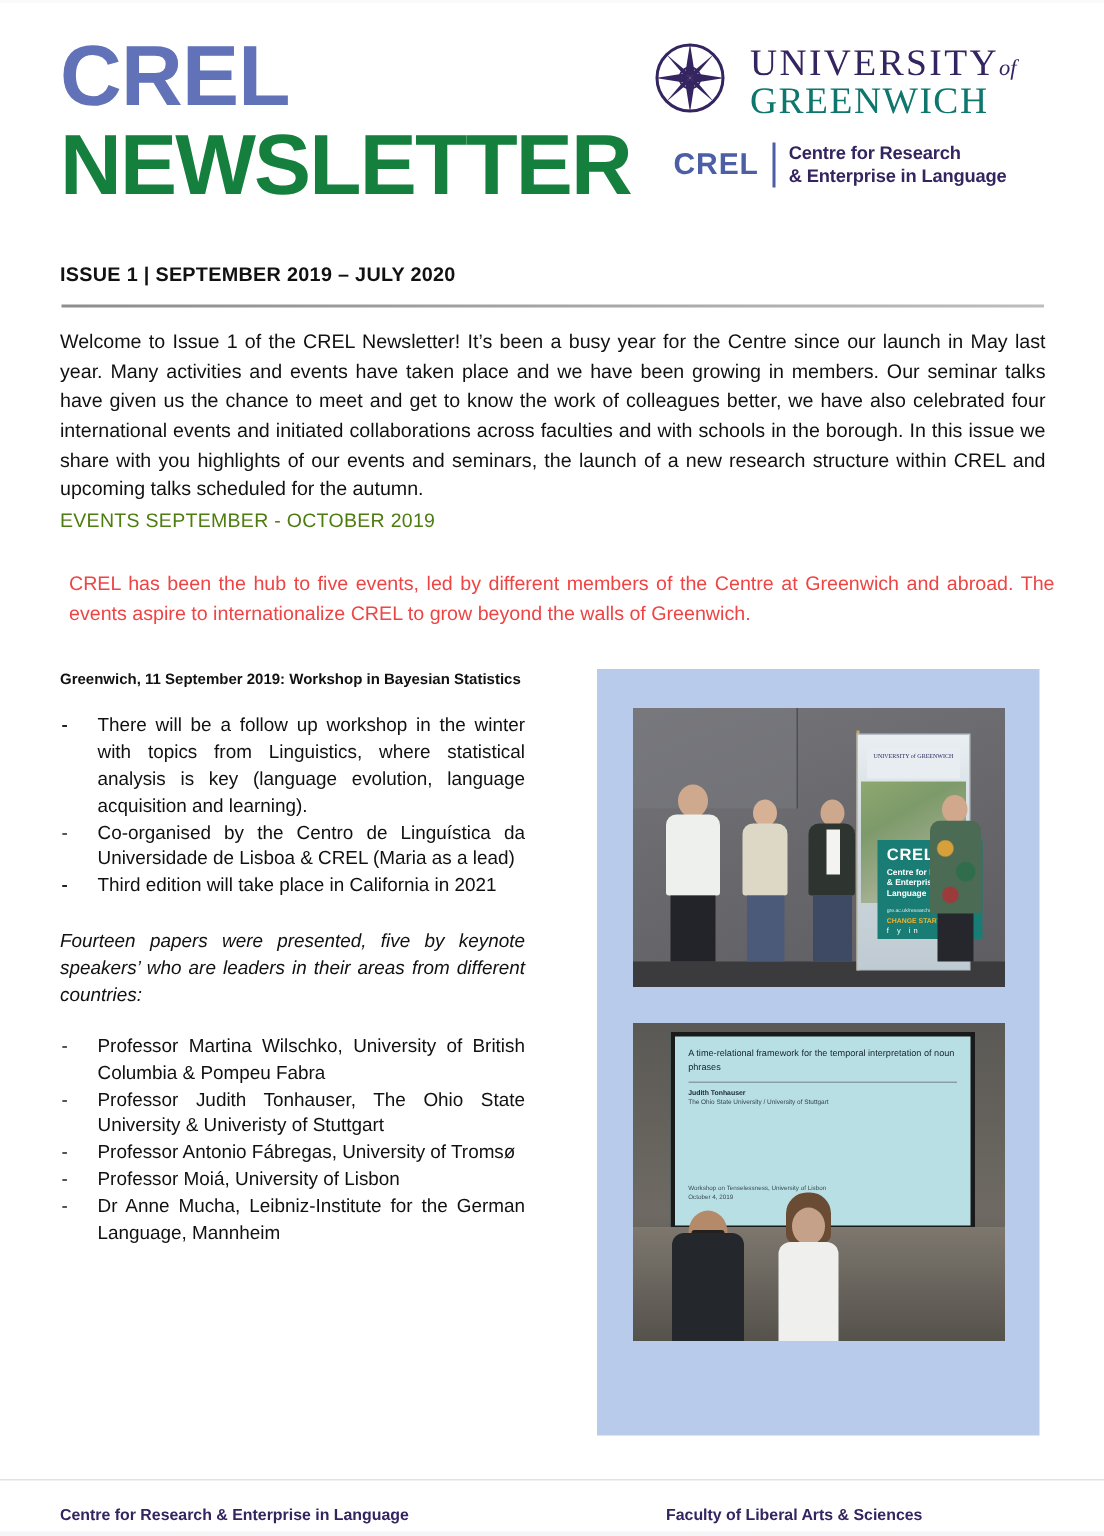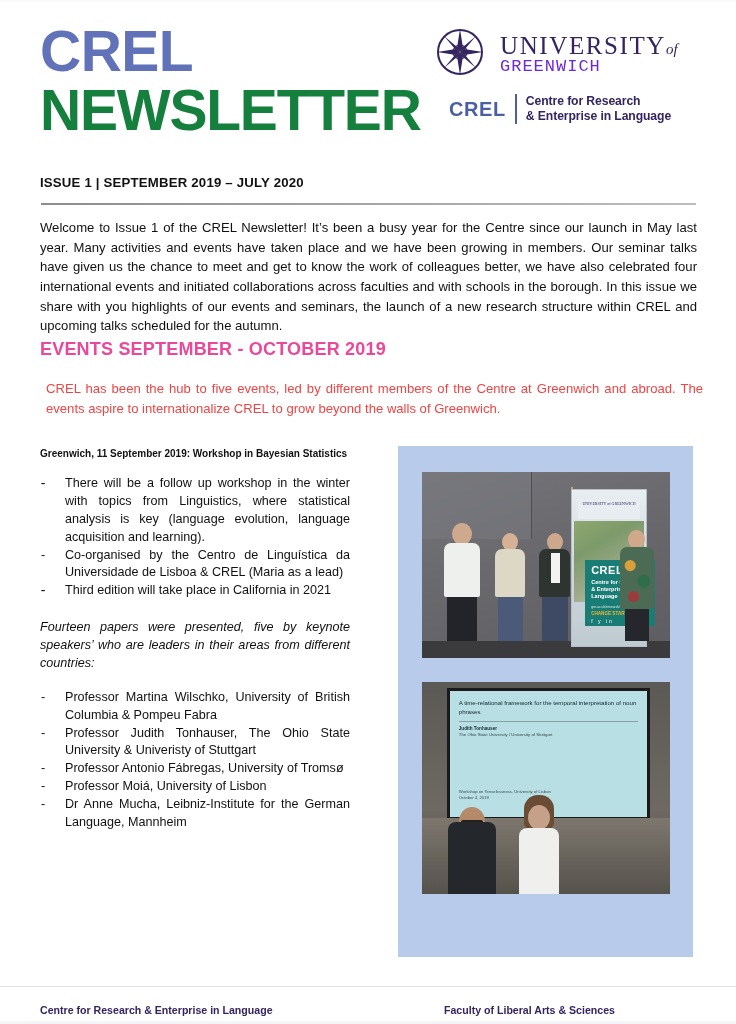--- a/index.html
+++ b/index.html
@@ -39,22 +39,22 @@
   }
   .uog-top{display:flex;align-items:center;gap:16px;}
   .uog-compass{flex:0 0 auto;}
   .uog-words{line-height:1.0;}
   .uog-univ{
     font-family:"Liberation Serif", serif;
     font-size:25px;letter-spacing:1.6px;color:#342460;font-weight:normal;
   }
   .uog-univ .of{font-size:15px;font-style:italic;letter-spacing:0;}
   .uog-green{
-    font-family:Liberation Mono, monospace;
-    font-size:17px;letter-spacing:1.0px;color:#6d28d9;
+    font-family:Liberation Serif, serif;
+    font-size:25px;letter-spacing:1.0px;color:#0f766e;
   }
   .crel-lockup{
     display:flex;align-items:center;gap:9px;margin-top:14px;margin-left:13px;
   }
   .crel-mark{
     font-size:20px;font-weight:bold;color:#4c5fa6;letter-spacing:0.6px;
   }
   .crel-rule{width:2px;height:30px;background:#4c5fa6;}
   .crel-sub{
     font-size:12.2px;line-height:1.22;color:#342460;font-weight:bold;
@@ -70,21 +70,21 @@
     background:linear-gradient(to right,#8d8d8d,#bdbdbd);
   }
 
   
   .intro{
     position:absolute;left:40px;top:218px;width:657px;
     font-size:13.1px;line-height:1.50;text-align:justify;color:#111;
   }
   .section-title{
     position:absolute;left:40px;top:339px;
-    font-size:18px;font-weight:bold;color:#ec4899;letter-spacing:0.2px;
+    font-size:13px;font-weight:normal;color:#4d7c0f;letter-spacing:0.2px;
   }
   .section-intro{
     position:absolute;left:46px;top:379px;width:657px;
     font-size:13.1px;line-height:1.50;text-align:justify;color:#ef4444;
   }
 
   
   .col-left{
     position:absolute;left:40px;top:447px;width:310px;
     font-size:12.6px;color:#111;

